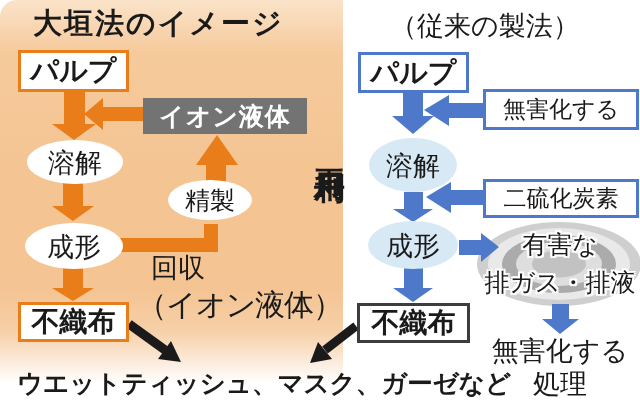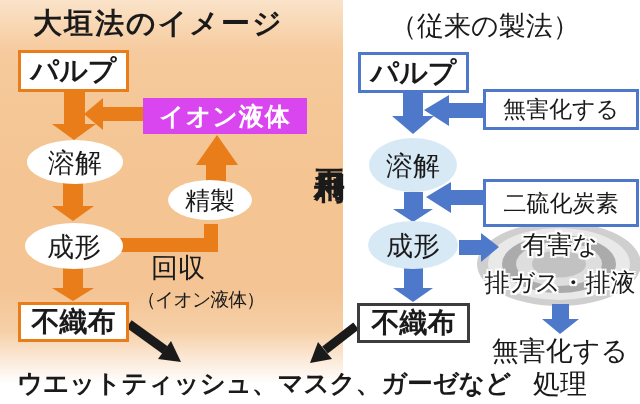--- a/index.html
+++ b/index.html
@@ -1,39 +1,40 @@
 <!DOCTYPE html>
 <html><head>
 <meta charset="utf-8">
 <style>
   html,body{margin:0;padding:0;background:#fff;}
   #canvas{
     position:relative;width:640px;height:404px;overflow:hidden;
     background:#ffffff;
     font-family:"DejaVu Sans",sans-serif;
     color:#1a1a1a;
+    border-radius:17px;
   }
   .abs{position:absolute;}
   #bg-left{
     left:0;top:0;width:343px;height:404px;
     background:linear-gradient(180deg,
       #fae3c9 0%, #f6ca9c 13%, #f4c492 45%, #f4c494 72%,
       #f6d0a8 82%, #fbe9d8 89%, #ffffff 95%);
   }
   #arrow-layer{left:0;top:0;z-index:1;}
   .node{z-index:2;display:flex;align-items:center;justify-content:center;box-sizing:border-box;}
   .box{background:#fff;font-weight:700;font-size:28px;line-height:1;}
   .box.orange{border:3px solid #e87d1a;}
   .box.blue{border:3px solid #4e79cb;}
   .box.gray{border:3px solid #3d3d3d;}
   .ellipse{border-radius:50%;background:#fff;font-weight:500;font-size:27px;line-height:1;}
   .ellipse.lblue{background:#d8e9f6;}
   .title{z-index:2;white-space:nowrap;line-height:1;}
   .lab{z-index:2;white-space:nowrap;line-height:1;font-weight:500;}
-  #ion-box{background:#d946ef;color:#fff;font-weight:700;font-size:25px;letter-spacing:1px;}
+  #ion-box{background:#737373;color:#fff;font-weight:700;font-size:25px;letter-spacing:1px;}
   #title-left{font-size:29px;font-weight:800;letter-spacing:2px;}
   #title-right{font-size:27px;font-weight:400;letter-spacing:0px;}
   #label-reuse{writing-mode:vertical-rl;font-size:31px;font-weight:800;letter-spacing:2px;z-index:2;line-height:1;}
   #label-harmful{
     z-index:2;text-align:center;font-size:25px;font-weight:500;line-height:38px;
     text-shadow:-2px 0 #fff,2px 0 #fff,0 -2px #fff,0 2px #fff,
                 -2px -2px #fff,2px 2px #fff,-2px 2px #fff,2px -2px #fff;
   }
   #label-treatment{z-index:2;text-align:center;font-size:27px;font-weight:500;line-height:33px;}
   #footer-products{z-index:2;font-size:25.5px;font-weight:700;white-space:nowrap;text-align:right;}
@@ -105,31 +106,31 @@
   <div class="abs node ellipse" style="left:168px;top:180px;width:84px;height:40px;font-size:25px;text-align:center;">精製</div>
 
   <div class="abs node ellipse" style="left:25px;top:223px;width:98px;height:46px;">成形</div>
 
   <div class="abs node box orange" style="left:18px;top:302px;width:111px;height:40px;">不織布</div>
 
   <div class="abs" id="label-reuse" style="left:314px;top:144px;">再利用</div>
 
   <div class="abs lab" style="left:151px;top:254px;font-size:27px;">回収</div>
 
-  <div class="abs lab" style="left:137px;top:290px;font-size:19px;letter-spacing:-1px;">（イオン液体）</div>
+  <div class="abs lab" style="left:137px;top:290px;font-size:30px;letter-spacing:-1px;">（イオン液体）</div>
 
   <div class="abs title" id="title-right" style="left:390px;top:12px;">（従来の製法）</div>
 
   <div class="abs node box blue" style="left:358px;top:52px;width:111px;height:41px;">パルプ</div>
 
   <div class="abs node box blue" style="left:483px;top:89px;width:156px;height:41px;font-size:23px;font-weight:500;">無害化する</div>
 
   <div class="abs node ellipse lblue" style="left:369px;top:138px;width:88px;height:54px;">溶解</div>
 
-  <div class="abs node box blue" style="left:483px;top:179px;width:156px;height:48px;font-size:23px;font-weight:500;">二硫化炭素</div>
+  <div class="abs node box blue" style="left:483px;top:179px;width:156px;height:39px;font-size:23px;font-weight:500;">二硫化炭素</div>
 
   <div class="abs node ellipse lblue" style="left:368px;top:221px;width:90px;height:48px;">成形</div>
 
   <div class="abs" id="label-harmful" style="left:468px;top:226px;width:184px;">
     <span>有害な</span><br>
     <span>排ガス・排液</span>
   </div>
 
   <div class="abs node box gray" style="left:357px;top:303px;width:113px;height:40px;">不織布</div>
 

